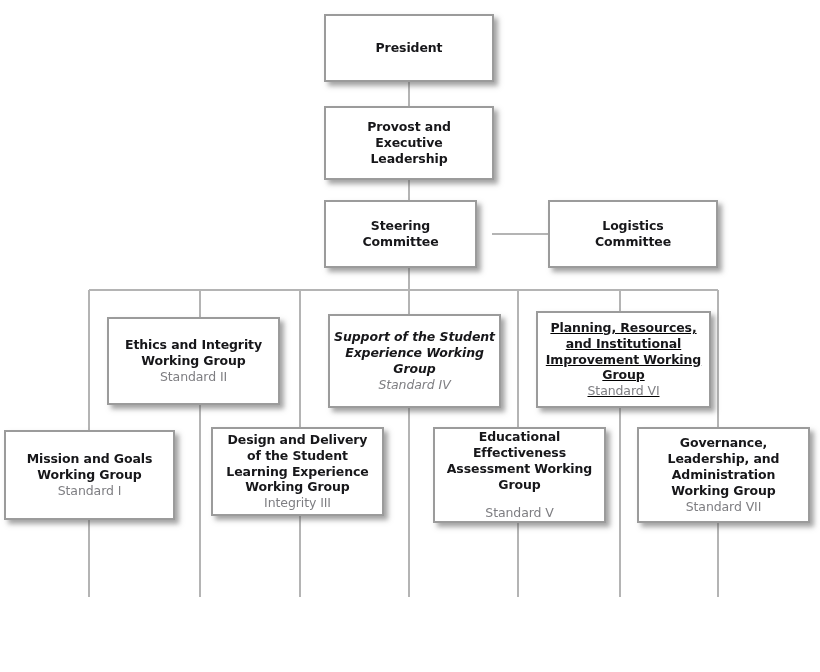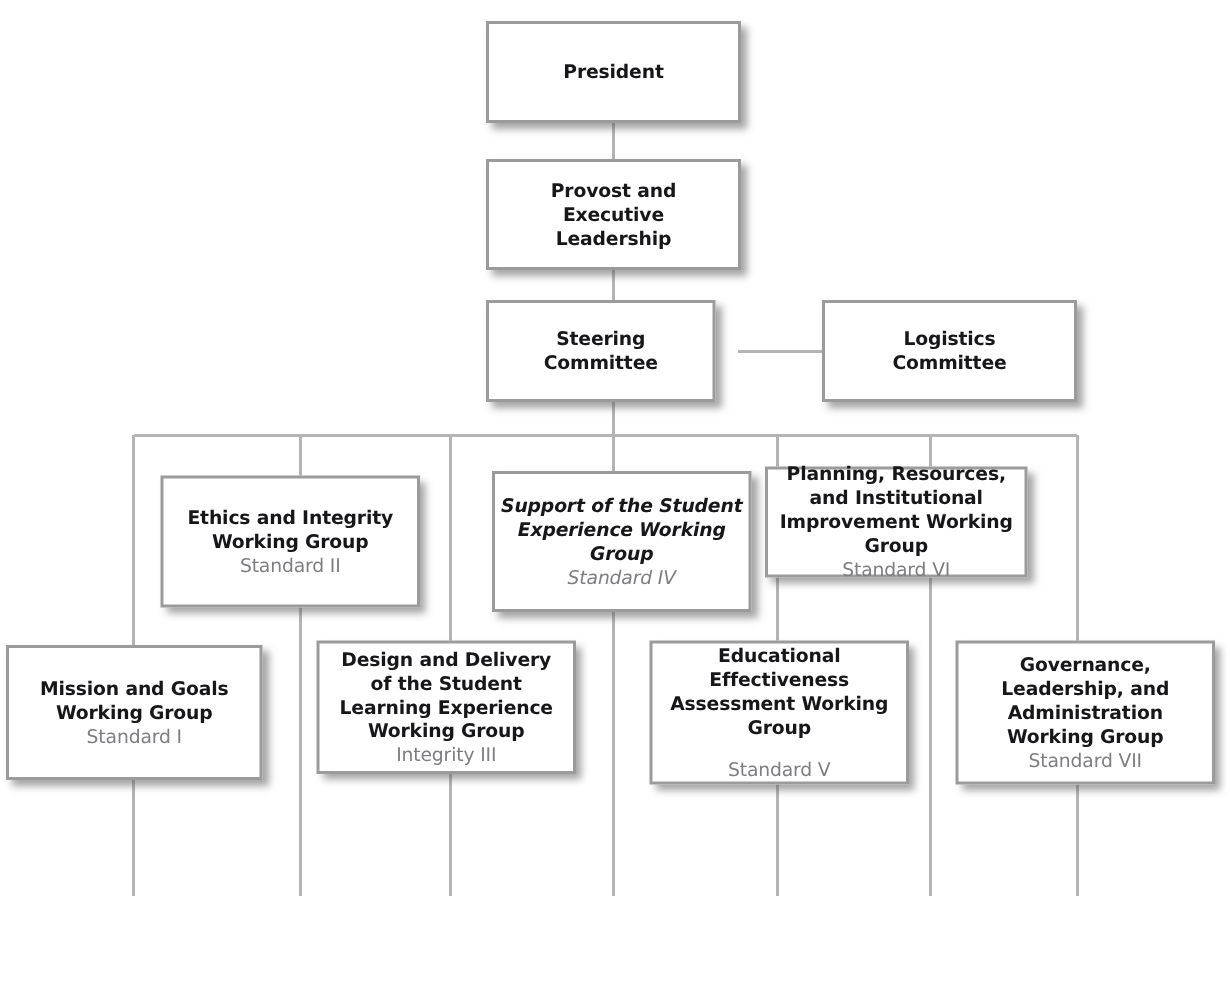--- a/index.html
+++ b/index.html
@@ -110,21 +110,21 @@
     <div class="std">Standard II</div>
   </div>
 
   <div class="box box-support" style="left:328px; top:314px; width:173px; height:94px;font-style:italic;">
     <div class="title" style="white-space:pre-line;">Support of the Student
 Experience Working
 Group</div>
     <div class="std">Standard IV</div>
   </div>
 
-  <div class="box box-planning" style="left:510px; top:311px; width:175px; height:74px;">
+  <div class="box box-planning" style="left:536px; top:311px; width:175px; height:97px;text-decoration:underline;">
     <div class="title" style="white-space:pre-line;">Planning, Resources,
 and Institutional
 Improvement Working
 Group</div>
     <div class="std">Standard VI</div>
   </div>
 
   <div class="box box-mission" style="left:4px; top:430px; width:171px; height:90px;">
     <div class="title" style="white-space:pre-line;">Mission and Goals
 Working Group</div>

